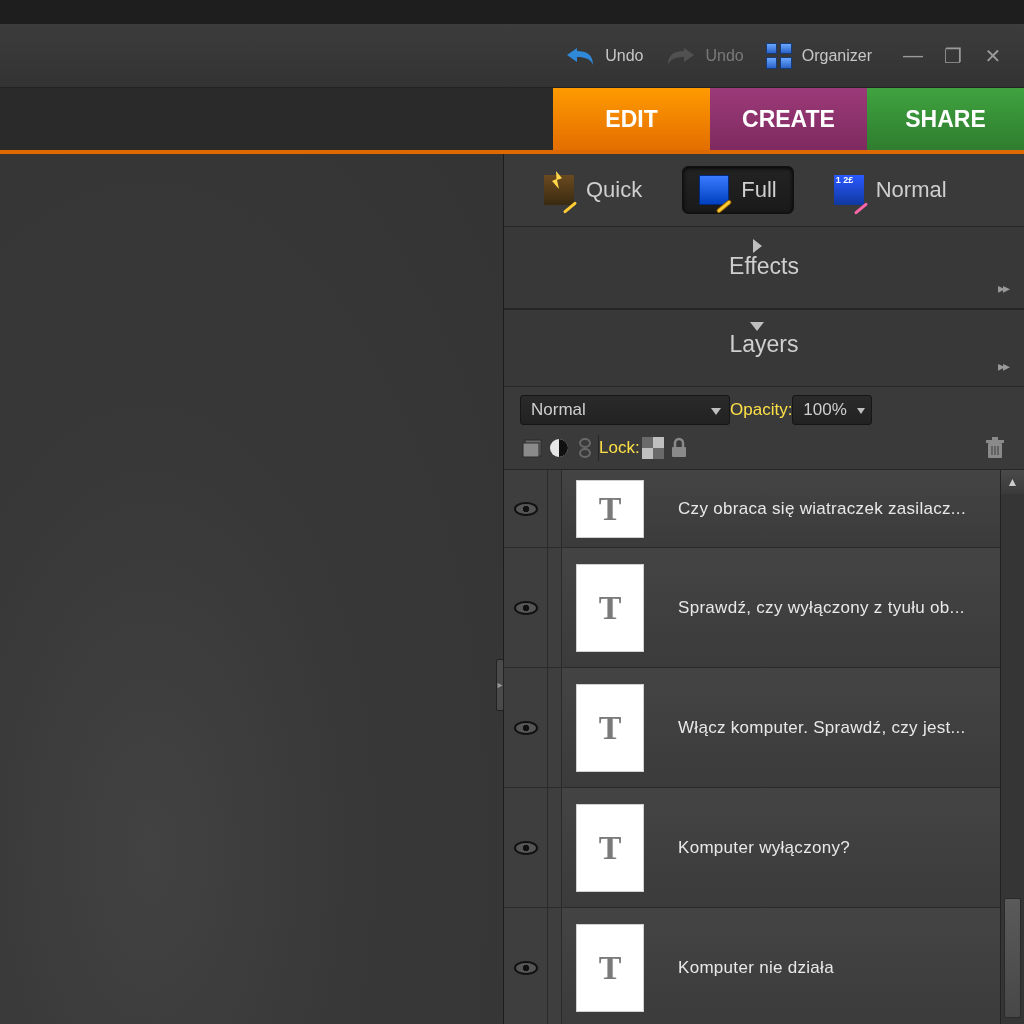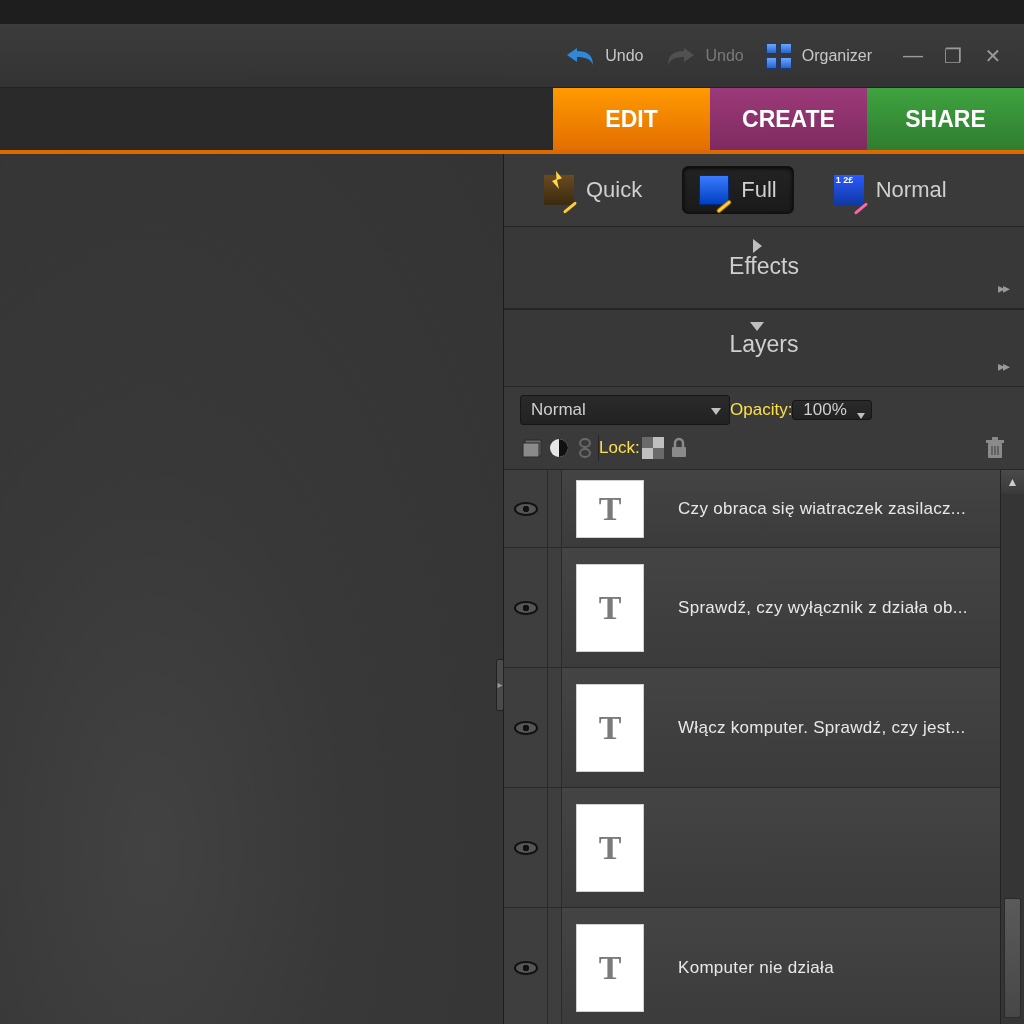--- a/index.html
+++ b/index.html
@@ -48,21 +48,21 @@
   .section-head .tri { width:0;height:0;border-top:7px solid transparent;border-bottom:7px solid transparent;border-left:9px solid #bfbfbf; margin-right:14px;}
   .section-head.open .tri { border-left:7px solid transparent;border-right:7px solid transparent;border-top:9px solid #bfbfbf;border-bottom:none;}
   .section-head .expand { margin-left:auto; font-size:14px; color:#9a9a9a; letter-spacing:-2px;}
 
   
   .layer-controls { padding:8px 16px; display:flex; flex-direction:column; gap:10px; border-bottom:1px solid #262626;}
   .row { display:flex; align-items:center; }
   .blend-select { flex:0 0 210px; height:30px; background:linear-gradient(#2a2a2a,#222); border:1px solid #161616; border-radius:3px; color:#cfcfcf; font-size:17px; padding:0 26px 0 10px; display:flex; align-items:center; position:relative;}
   .blend-select::after{content:"";position:absolute;right:8px;top:12px;border-left:5px solid transparent;border-right:5px solid transparent;border-top:7px solid #bfbfbf;}
   .lbl { color:#fde047; font-size:17px; }
-  .opacity-val { height:20px; background:linear-gradient(#2a2a2a,#222); border:1px solid #161616; border-radius:3px; color:#cfcfcf; font-size:17px; padding:0 24px 0 10px; display:flex; align-items:center; position:relative;}
+  .opacity-val { height:30px; background:linear-gradient(#2a2a2a,#222); border:1px solid #161616; border-radius:3px; color:#cfcfcf; font-size:17px; padding:0 24px 0 10px; display:flex; align-items:center; position:relative;}
   .opacity-val::after{content:"";position:absolute;right:6px;top:12px;border-left:4px solid transparent;border-right:4px solid transparent;border-top:6px solid #bfbfbf;}
   .toolicon { width:26px; height:26px; display:flex; align-items:center; justify-content:center; color:#bfbfbf; cursor:pointer;}
   .toolicon.disabled { opacity:.35; }
 
   
   .layers-wrap { flex:1; display:flex; overflow:hidden;}
   .layers-list { flex:1; overflow:hidden; }
   .layer { display:flex; align-items:center; height:120px; border-bottom:1px solid #2a2a2a; background:linear-gradient(#444,#3b3b3b); }
   .layer.first { height:78px; }
   .layer.last  { height:82px; }
@@ -235,40 +235,41 @@
           <div class="layer-name">Czy obraca się wiatraczek zasilacz...</div>
         </div>
         <div class="layer">
           <div class="vis-col">
               <span class="eye"></span>
             </div>
           <div class="link-col"></div>
           <div class="thumb">
               <span>T</span>
             </div>
-          <div class="layer-name">Sprawdź, czy wyłącznik z działa ob...</div>
+          <div class="layer-name">Sprawdź, czy wyłączony z tyułu ob...</div>
         </div>
         <div class="layer">
           <div class="vis-col">
               <span class="eye"></span>
             </div>
           <div class="link-col"></div>
           <div class="thumb">
               <span>T</span>
             </div>
           <div class="layer-name">Włącz komputer. Sprawdź, czy jest...</div>
         </div>
         <div class="layer">
           <div class="vis-col">
               <span class="eye"></span>
             </div>
           <div class="link-col"></div>
           <div class="thumb">
               <span>T</span>
             </div>
+          <div class="layer-name">Komputer wyłączony?</div>
         </div>
         <div class="layer">
           <div class="vis-col">
               <span class="eye"></span>
             </div>
           <div class="link-col"></div>
           <div class="thumb">
               <span>T</span>
             </div>
           <div class="layer-name">Komputer nie działa</div>

